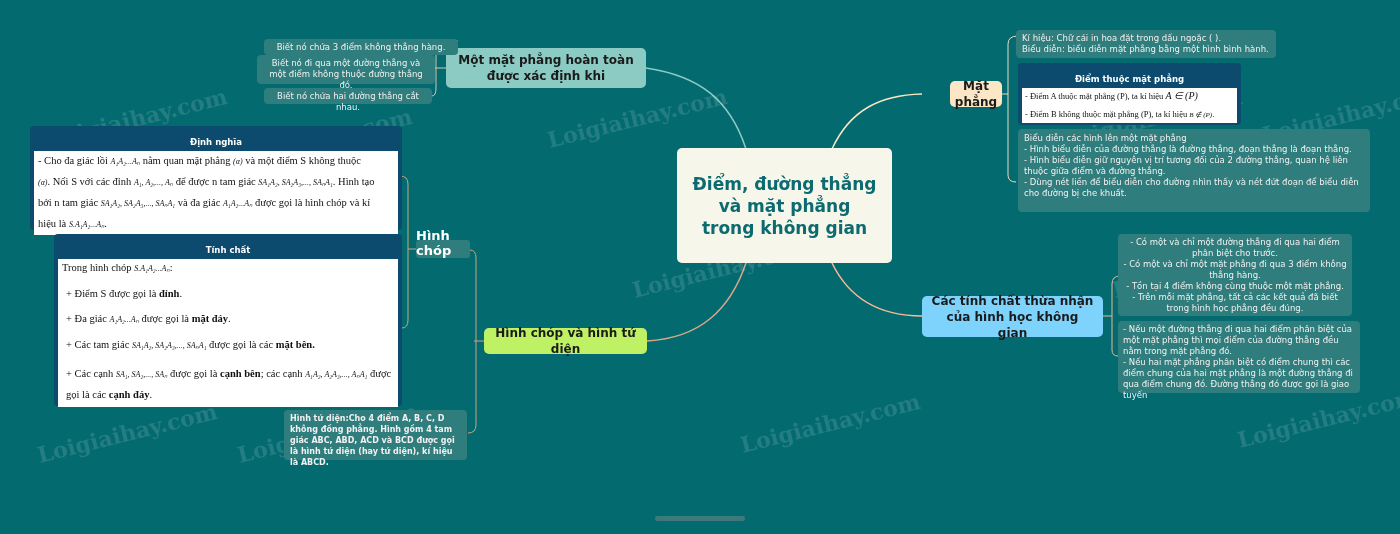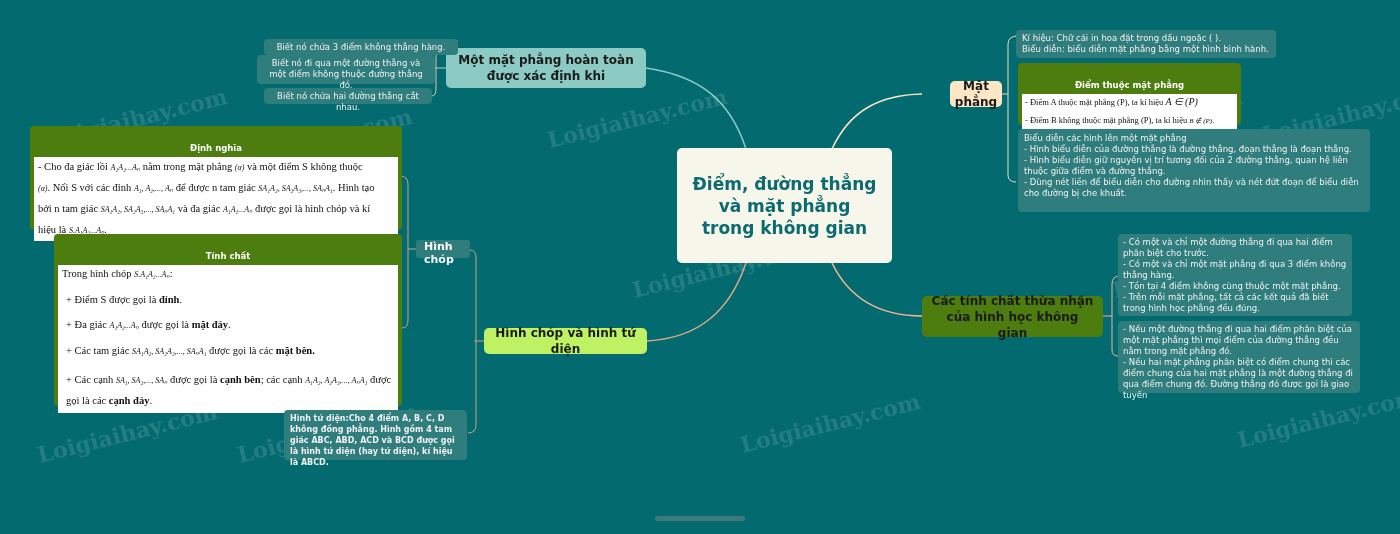--- a/index.html
+++ b/index.html
@@ -8,34 +8,34 @@
   .abs { position: absolute; }
   svg.links { position: absolute; left: 0; top: 0; width: 1400px; height: 534px; }
   .watermark { position: absolute; color: rgba(255,255,255,0.13); font-family: "DejaVu Serif", serif; font-weight: bold; font-size: 22px; transform: rotate(-14deg); white-space: nowrap; pointer-events: none; }
 
   .central { left: 677px; top: 148px; width: 215px; height: 115px; background: #f7f6ea; border-radius: 5px; color: #0b6b70; font-weight: bold; font-size: 17px; line-height: 22px; text-align: center; display: flex; align-items: center; justify-content: center; padding: 4px 14px; }
 
   .main-topic { border-radius: 5px; font-weight: bold; font-size: 12px; text-align: center; display: flex; align-items: center; justify-content: center; line-height: 16px; color: #1b1b1b; }
   .t-teal { background: #8ccbc3; }
   .t-tan { background: #bef264; }
   .t-cream { background: #fbe6c5; }
-  .t-salmon { background: #4d7c0f; }
+  .t-salmon { background: #7dd3fc; }
 
   .leaf { background: #2f7d7c; border-radius: 4px; color: #f1f1f1; font-size: 8.5px; line-height: 11px; padding: 3px 6px; }
   .leaf.center { text-align: center; }
   .leaf.bold { font-weight: bold; }
 
-  .card { background: #4d7c0f; border-radius: 4px; padding: 15px 4px 4px 4px; }
+  .card { background: #0c4a6e; border-radius: 4px; padding: 9px 4px 4px 4px; }
   .card-title { color: #fff; font-weight: bold; font-size: 8.5px; text-align: center; padding: 2px 0 4px 0; }
   .card-body { background: #ffffff; color: #111; font-family: "Liberation Serif", serif; font-size: 10.5px; line-height: 21px; padding: 2px 4px; }
   .card-body .m { font-style: italic; font-size: 8px; }
   .card-body b { font-weight: bold; }
   .small-body { line-height: 13px; font-size: 9px; padding: 3px 4px; }
 
-  .hinhchop { left: 416px; top: 240px; width: 54px; height: 18px; background: #2f7d7c; color: #fff; font-weight: bold; font-size: 11px; border-radius: 3px; display: flex; align-items: flex-start; justify-content: center; padding-left: 8px; }
+  .hinhchop { left: 416px; top: 240px; width: 54px; height: 18px; background: #2f7d7c; color: #fff; font-weight: bold; font-size: 13px; border-radius: 3px; display: flex; align-items: flex-end; justify-content: center; }
 </style>
 </head>
 <body>
 
 <svg class="links">
 
   <path d="M746 149 C 730 100, 700 76, 646 68" stroke="#8ccbc3" stroke-width="1.5" fill="none"></path>
 
   <path d="M746 263 C 730 310, 700 338, 647 341" stroke="#d9a889" stroke-width="1.5" fill="none"></path>
 
@@ -86,21 +86,21 @@
 <div class="abs main-topic t-tan" style="left:484px;top:328px;width:163px;height:26px;">
   <span>Hình chóp và hình tứ diện</span>
 </div>
 <div class="abs hinhchop">
   <span>Hình chóp</span>
 </div>
 
 <div class="abs card" style="left:30px;top:126px;width:372px;height:104px;">
   <div class="card-title">Định nghĩa</div>
   <div class="card-body" style="line-height:20px;padding:0 4px;">
-    <div><span>- Cho đa giác lồi </span><span class="m">A₁A₂...Aₙ</span><span> nằm trong mặt phẳng </span><span class="m">(α)</span><span> và một điểm S không thuộc</span></div>
+    <div><span>- Cho đa giác lồi </span><span class="m">A₁A₂...Aₙ</span><span> nằm quan mặt phẳng </span><span class="m">(α)</span><span> và một điểm S không thuộc</span></div>
     <div><span class="m">(α)</span><span>. Nối S với các đỉnh </span><span class="m">A₁, A₂,..., Aₙ</span><span> để được n tam giác </span><span class="m">SA₁A₂, SA₂A₃,..., SAₙA₁</span><span>. Hình tạo</span></div>
     <div><span>bởi n tam giác </span><span class="m">SA₁A₂, SA₂A₃,..., SAₙA₁</span><span> và đa giác </span><span class="m">A₁A₂...Aₙ</span><span> được gọi là hình chóp và kí</span></div>
     <div><span>hiệu là </span><span class="m">S.A₁A₂...Aₙ</span><span>.</span></div>
   </div>
 </div>
 
 <div class="abs card" style="left:54px;top:234px;width:348px;height:172px;">
   <div class="card-title">Tính chất</div>
   <div class="card-body" style="line-height:14px;padding:2px 4px;height:148px;">
     <div style="margin-bottom:11px;"><span>Trong hình chóp </span><span class="m">S.A₁A₂...Aₙ</span><span>:</span></div>
@@ -132,21 +132,21 @@
 <div class="abs leaf" style="left:1018px;top:129px;width:352px;height:83px;padding-top:4px;line-height:11px;">
   <div>Biểu diễn các hình lên một mặt phẳng</div>
   <div>- Hình biểu diễn của đường thẳng là đường thẳng, đoạn thẳng là đoạn thẳng.</div>
   <div>- Hình biểu diễn giữ nguyên vị trí tương đối của 2 đường thẳng, quan hệ liên thuộc giữa điểm và đường thẳng.</div>
   <div>- Dùng nét liền để biểu diễn cho đường nhìn thấy và nét đứt đoạn để biểu diễn cho đường bị che khuất.</div>
 </div>
 
 <div class="abs main-topic t-salmon" style="left:922px;top:296px;width:181px;height:41px;padding:0 8px;">
   <span>Các tính chất thừa nhận của hình học không gian</span>
 </div>
-<div class="abs leaf" style="left:1118px;top:234px;width:234px;height:82px;line-height:11px;padding:3px 5px;">
+<div class="abs leaf" style="left:1118px;top:234px;width:234px;height:82px;line-height:11px;padding:3px 5px;text-align:center;">
   <div>- Có một và chỉ một đường thẳng đi qua hai điểm phân biệt cho trước.</div>
   <div>- Có một và chỉ một mặt phẳng đi qua 3 điểm không thẳng hàng.</div>
   <div>- Tồn tại 4 điểm không cùng thuộc một mặt phẳng.</div>
   <div>- Trên mỗi mặt phẳng, tất cả các kết quả đã biết trong hình học phẳng đều đúng.</div>
 </div>
 <div class="abs leaf" style="left:1118px;top:321px;width:242px;height:72px;line-height:11px;padding:3px 5px;">
   <div>- Nếu một đường thẳng đi qua hai điểm phân biệt của một mặt phẳng thì mọi điểm của đường thẳng đều nằm trong mặt phẳng đó.</div>
   <div>- Nếu hai mặt phẳng phân biệt có điểm chung thì các điểm chung của hai mặt phẳng là một đường thẳng đi qua điểm chung đó. Đường thẳng đó được gọi là giao tuyến</div>
 </div>
 

